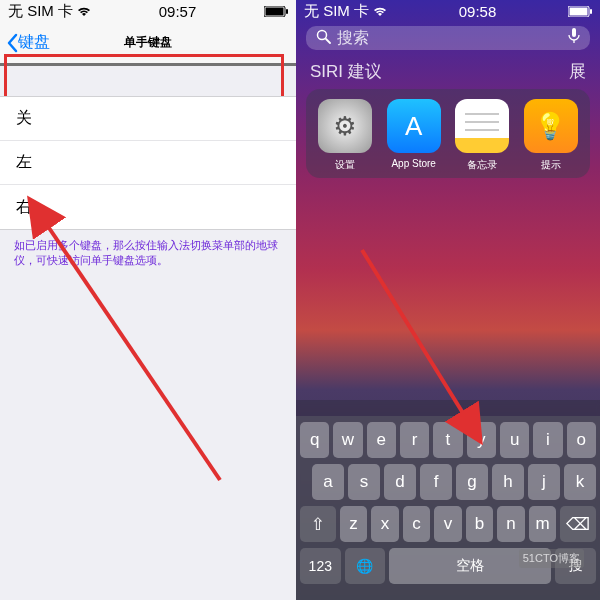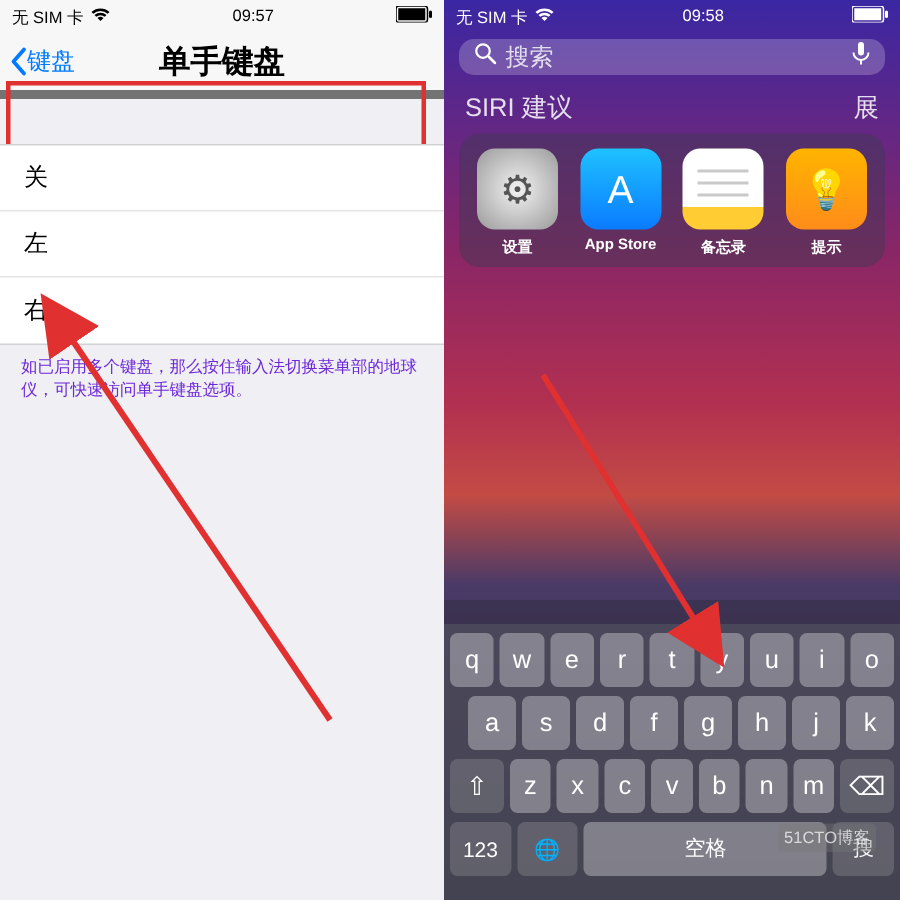--- a/index.html
+++ b/index.html
@@ -1,47 +1,47 @@
 <!DOCTYPE html>
 <html><head>
 <meta charset="utf-8">
 <style>
   * { box-sizing: border-box; margin: 0; padding: 0; font-family: -apple-system, "Helvetica Neue", Arial, sans-serif; }
   body { width: 600px; height: 600px; overflow: hidden; display: flex; background: #fff; }
   .phone { height: 600px; position: relative; overflow: hidden; }
   .left-phone { width: 296px; background: #efeff4; }
   .right-phone { width: 304px; background: linear-gradient(180deg,#3a27a3 0%,#8a2666 28%,#b23050 45%,#c34b44 55%,#4a3a66 65%,#2a2940 100%); }
   
-  .status { height: 22px; display: flex; align-items: center; justify-content: space-between; padding: 0 8px; font-size: 11px; }
+  .status { height: 22px; display: flex; align-items: center; justify-content: space-between; padding: 0 8px; font-size: 15px; }
   .status-left, .status-right { display: flex; align-items: center; gap: 4px; }
   .left-phone .status { background: #f7f7f7; color: #000; }
   .right-phone .status { color: #fff; }
   .wifi { display:inline-block; }
   
-  .navbar { height: 44px; background: #f7f7f7; border-bottom: 6px solid #737373; display: flex; align-items: center; justify-content: center; position: relative; }
+  .navbar { height: 44px; background: #f7f7f7; border-bottom: 3px solid #737373; display: flex; align-items: center; justify-content: center; position: relative; }
   .navbar .back { position: absolute; left: 6px; color: #007aff; font-size: 16px; display: flex; align-items: center; }
-  .navbar .title { font-size: 21px; font-weight: 600; color: #000; }
+  .navbar .title { font-size: 12px; font-weight: 600; color: #000; }
   
   .list-group { margin-top: 30px; background: #fff; border-top: 1px solid #d1d1d4; border-bottom: 1px solid #d1d1d4; position: relative; }
   .list-item { height: 44px; display: flex; align-items: center; padding: 0 16px; font-size: 16px; color: #000; border-bottom: 1px solid #e5e5e8; }
   .list-item:last-child { border-bottom: none; }
   .red-box { position: absolute; border: 3px solid #e03030; pointer-events: none; }
   .left-phone .red-box { left: 4px; top: 54px; width: 280px; height: 158px; }
   .footer-text { padding: 8px 14px 0 14px; font-size: 11px; color: #6d28d9; line-height: 1.4; }
   
   .searchbar { margin: 4px 10px 0 10px; height: 24px; background: rgba(255,255,255,0.22); border-radius: 10px; display: flex; align-items: center; padding: 0 10px; }
   .searchbar .mag { color: rgba(255,255,255,0.9); font-size: 16px; margin-right: 6px; }
   .searchbar .ph { color: rgba(255,255,255,0.8); font-size: 16px; flex: 1; }
   .searchbar .mic { color: rgba(255,255,255,0.9); font-size: 16px; }
   .siri-row { display: flex; align-items: center; justify-content: space-between; padding: 10px 14px 4px 14px; color: rgba(255,255,255,0.85); font-size: 17px; }
   
   .app-panel { margin: 2px 10px 0 10px; background: rgba(60,60,80,0.45); border-radius: 14px; padding: 10px 6px 6px 6px; display: flex; justify-content: space-between; }
   .app { width: 66px; display: flex; flex-direction: column; align-items: center; }
   .app-icon { width: 54px; height: 54px; border-radius: 12px; display: flex; align-items: center; justify-content: center; font-size: 26px; }
-  .app-label { color: #fff; font-size: 10px; margin-top: 5px; text-align: right; font-weight: bold; }
+  .app-label { color: #fff; font-size: 10px; margin-top: 5px; text-align: right; }
   .ic-settings { background: radial-gradient(circle,#f2f2f2,#9a9a9a); color:#555;}
   .ic-appstore { background: linear-gradient(180deg,#1fc1ff,#0a7bff); color:#fff;}
   .ic-notes { background: linear-gradient(180deg,#fff 0%,#fff 72%,#ffcc33 72%,#ffcc33 100%); position: relative;}
   .ic-notes::before { content:""; position:absolute; top:14px; left:10px; right:10px; height:2px; background:#c9c9c9; box-shadow:0 8px 0 #c9c9c9,0 16px 0 #c9c9c9;}
   .ic-tips { background: linear-gradient(180deg,#ffb400,#ff8c1a); color:#fff;}
   
   .kbd-blur { position: absolute; left: 0; right: 0; bottom: 0; height: 200px; background: rgba(40,40,50,0.35); backdrop-filter: blur(2px); }
   .keyboard { position: absolute; left: 0; right: 0; bottom: 0; height: 184px; background: rgba(90,90,100,0.55); padding: 6px 2px 2px 0; }
   .krow { display: flex; justify-content: flex-start; margin-bottom: 6px; padding-left: 2px;}
   .key { height: 36px; min-width: 26px; margin: 0 2px; background: rgba(255,255,255,0.32); color: #fff; border-radius: 5px; display: flex; align-items: center; justify-content: center; font-size: 17px; flex:1; }

